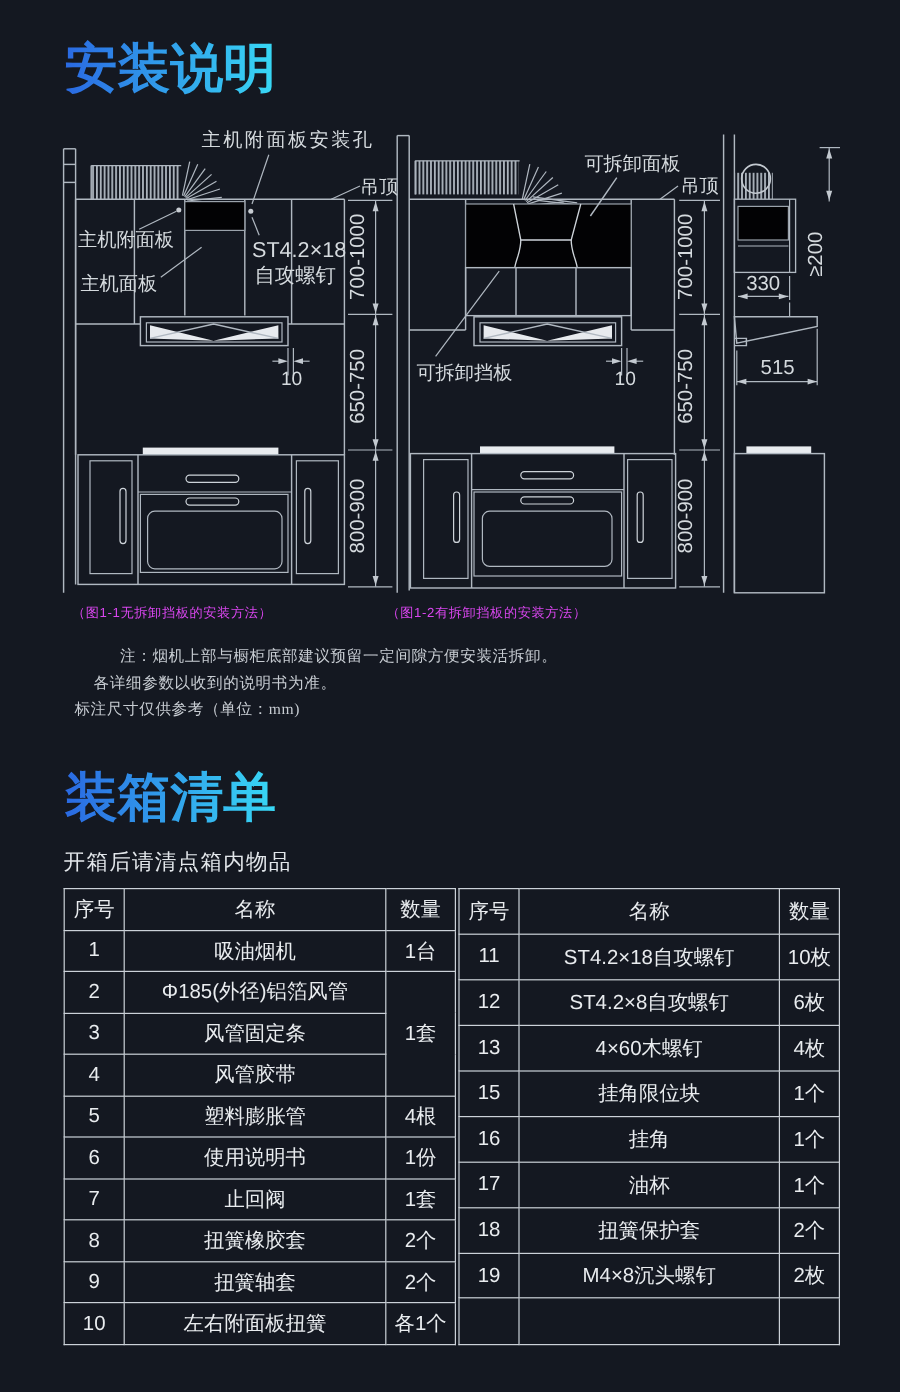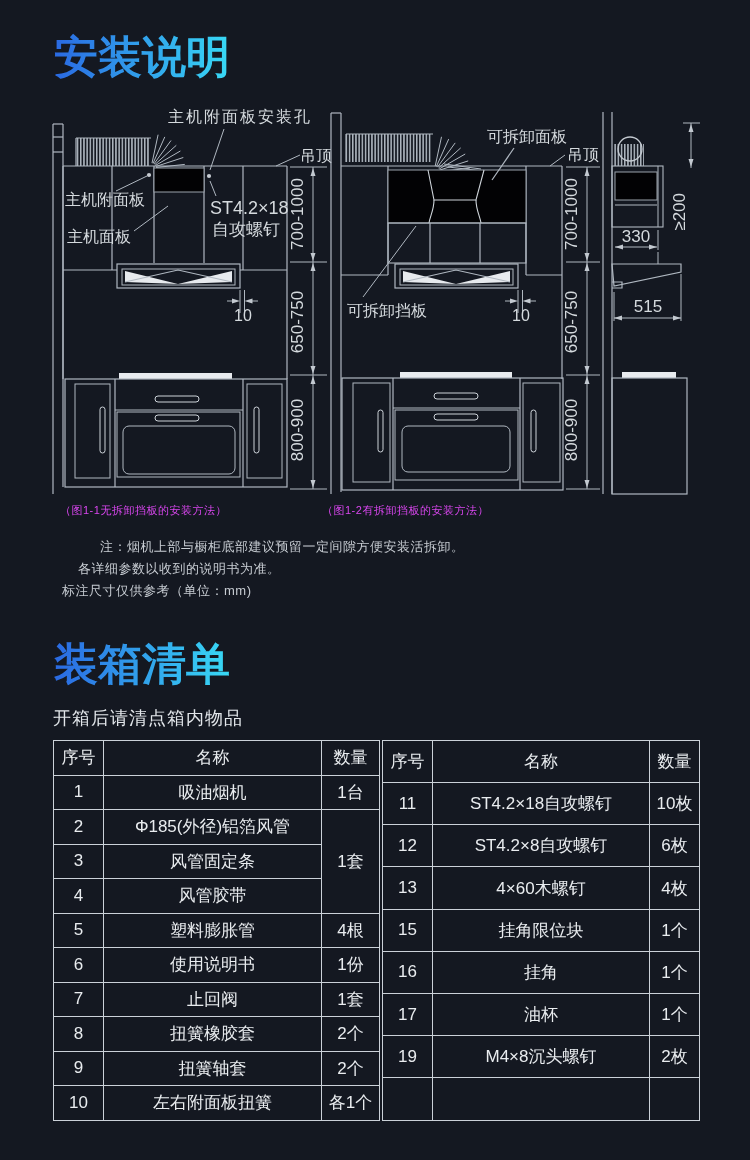--- a/index.html
+++ b/index.html
@@ -302,21 +302,21 @@
       <rect x="612" y="378" width="75" height="116" fill="none" stroke="#b0b8c1" stroke-width="1.2"></rect>
     </g>
   </g>
 </svg>
 
 <div class="caption" style="left:60px;top:503px;">（图1-1无拆卸挡板的安装方法）</div>
 <div class="caption" style="left:322px;top:503px;">（图1-2有拆卸挡板的安装方法）</div>
 
 <div class="note" style="left:62px;top:538px;margin-left:38px;">注：烟机上部与橱柜底部建议预留一定间隙方便安装活拆卸。</div>
 <div class="note" style="left:78px;top:560px;">各详细参数以收到的说明书为准。</div>
-<div class="note" style="left:62px;top:582px;">标注尺寸仅供参考（单位：mm)</div>
+<div class="note" style="left:62px;top:582px;font-family:Liberation Serif, serif;">标注尺寸仅供参考（单位：mm)</div>
 
 <svg class="abs title-svg" style="left:54px;top:635px;" width="280" height="56">
   <defs>
     <linearGradient id="tg2" x1="0" y1="0" x2="1" y2="0">
       <stop offset="0" stop-color="#2a69e2"></stop>
         <stop offset="1" stop-color="#38d9f5"></stop>
     </linearGradient>
   </defs>
   <text x="0" y="44" fill="url(#tg2)">装箱清单</text>
 </svg>
@@ -423,20 +423,25 @@
           <td>16</td>
           <td>挂角</td>
           <td>1个</td>
         </tr>
     <tr>
           <td>17</td>
           <td>油杯</td>
           <td>1个</td>
         </tr>
     <tr>
+          <td>18</td>
+          <td>扭簧保护套</td>
+          <td>2个</td>
+        </tr>
+    <tr>
           <td>19</td>
           <td>M4×8沉头螺钉</td>
           <td>2枚</td>
         </tr>
     <tr>
           <td></td>
           <td></td>
           <td></td>
         </tr>
   </tbody>

